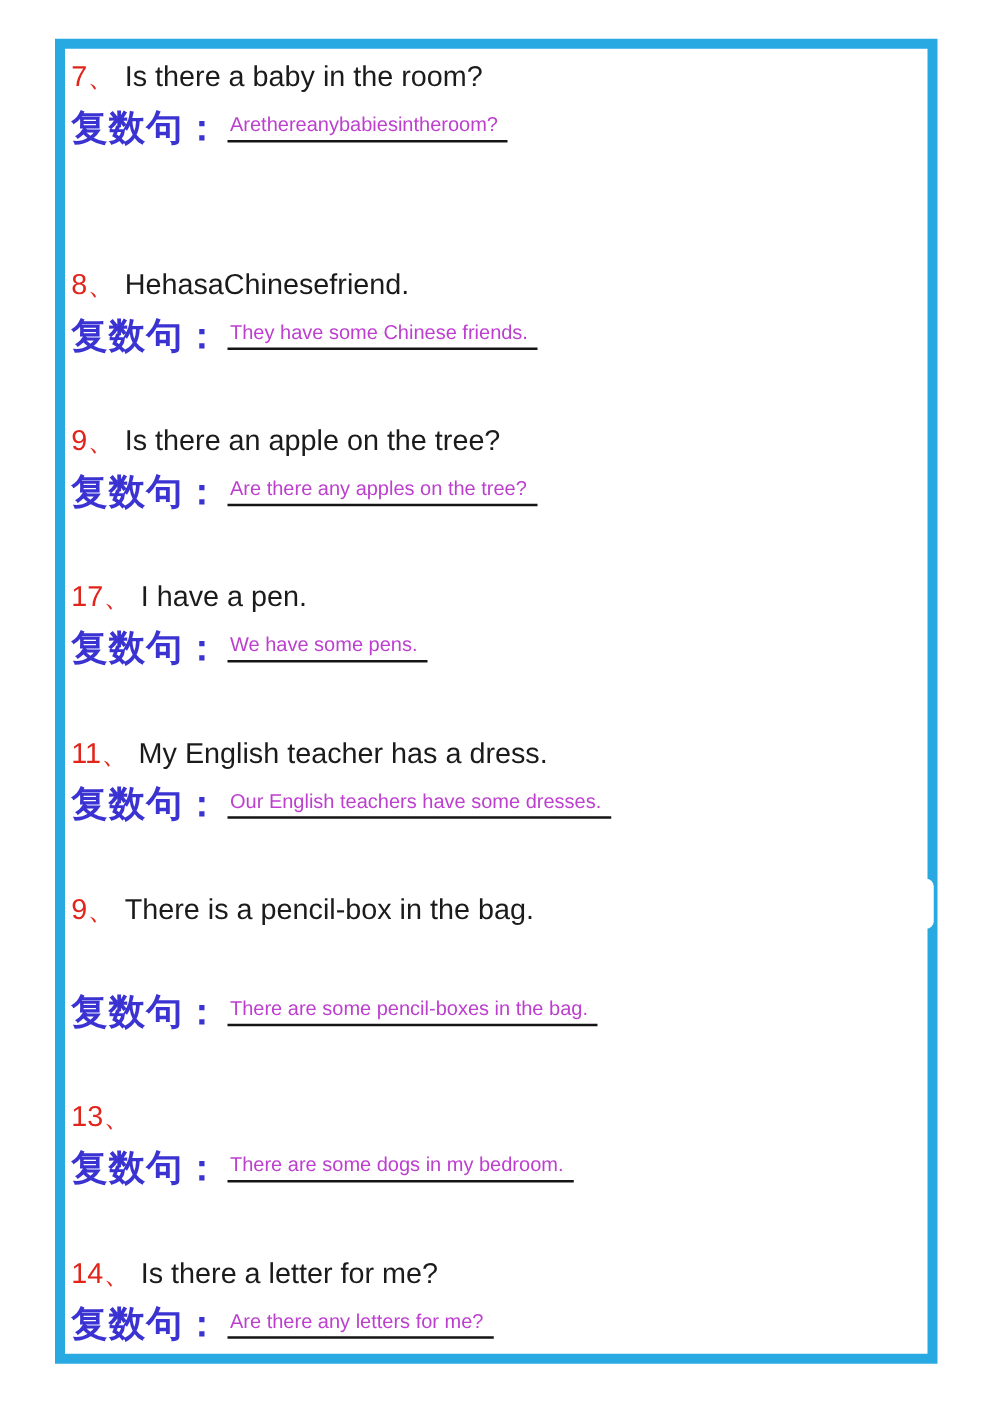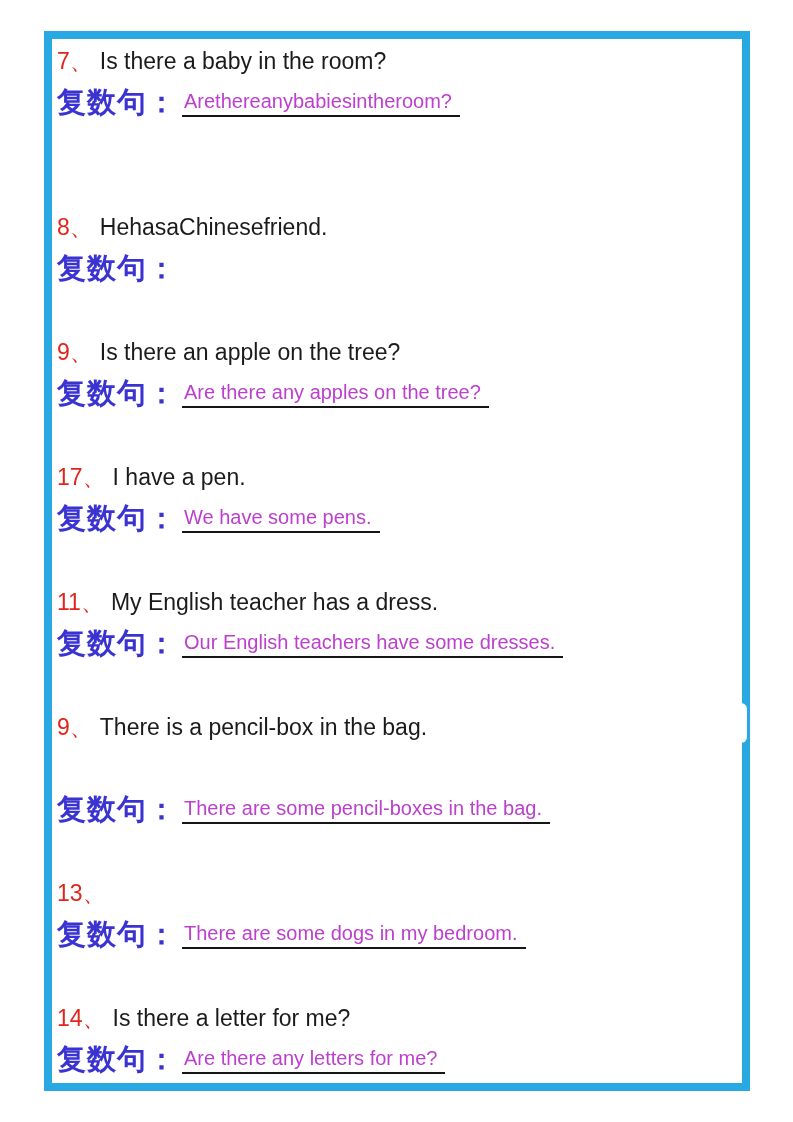--- a/index.html
+++ b/index.html
@@ -55,21 +55,21 @@
   }
   .a-label {
     color: var(--label);
     font-weight: 700;
     font-size: 29px;
     margin-right: 5px;
     letter-spacing: 1px;
   }
   .a-text {
     color: var(--answer);
-    font-size: 20px;
+    font-size: 16px;
     border-bottom: 2px solid var(--underline);
     padding: 0 8px 2px 2px;
   }
   
   .notch {
     position: absolute;
     left: 735px;
     top: 703px;
     width: 12px;
     height: 40px;
@@ -96,20 +96,21 @@
   </div>
 
   <div class="item">
     <div class="q-line">
             <span class="num">8</span>
             <span class="enum">、</span>
             <span class="q-text">HehasaChinesefriend.</span>
           </div>
     <div class="a-line">
             <span class="a-label">复数句：</span>
+            <span class="a-text">They have some Chinese friends.</span>
           </div>
   </div>
 
   <div class="item">
     <div class="q-line">
             <span class="num">9</span>
             <span class="enum">、</span>
             <span class="q-text">Is there an apple on the tree?</span>
           </div>
     <div class="a-line">

